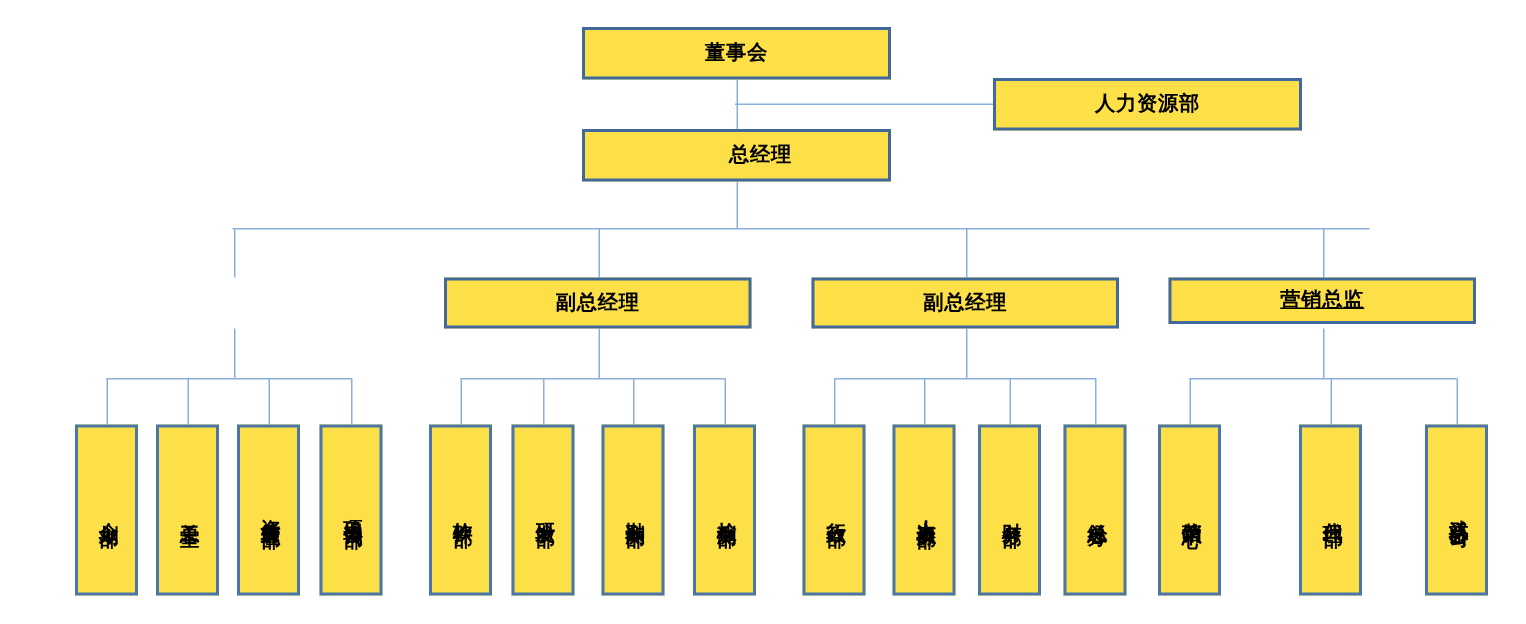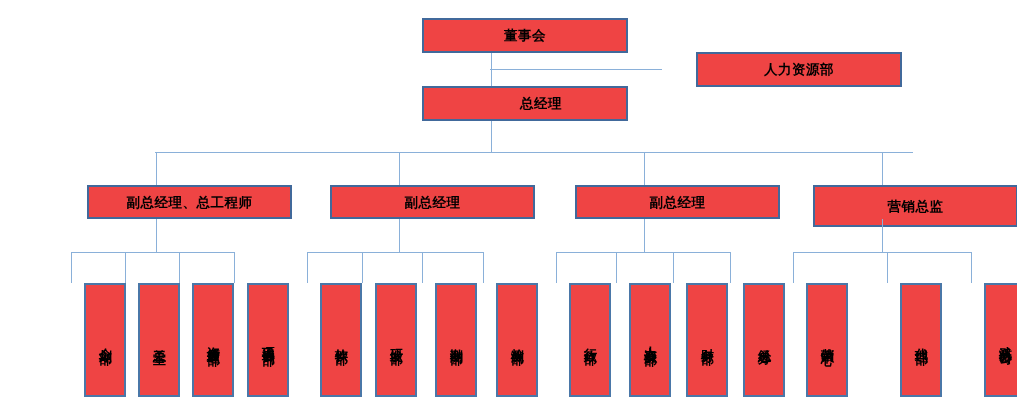--- a/index.html
+++ b/index.html
@@ -9,26 +9,25 @@
     background:#ffffff;
     font-family:"DejaVu Sans","Liberation Sans",sans-serif;
     overflow:hidden;
   }
   #chart{position:relative;width:1017px;height:416px;background:#ffffff;}
 
   
   .node{
     position:absolute;
     box-sizing:border-box;
-    background:#ef4444;
+    background:#fde047;
     border:2px solid #41699B;
     display:flex;
     align-items:center;
     justify-content:center;
-    margin-left:34px;
   }
   .node .label{
     font-size:13px;
     color:#000000;
     line-height:1.25;
     letter-spacing:0.5px;
     white-space:nowrap;
     font-weight:600;
   }
 
@@ -68,23 +67,20 @@
     <div class="node lvl-top" style="left: 388px; top: 18px; width: 206px; height: 35px;">
       <span class="label">董事会</span>
     </div>
     <div class="node lvl-top" style="left: 662px; top: 52px; width: 206px; height: 35px;">
       <span class="label">人力资源部</span>
     </div>
     <div class="node lvl-top" style="left: 388px; top: 86px; width: 206px; height: 35px; padding-left: 32px;">
       <span class="label">总经理</span>
     </div>
     <div class="conn v" style="left: 156px; top: 152px; height: 33px;"></div>
-    <div class="node lvl-top" style="left: 53px; top: 185px; width: 205px; height: 34px;">
-      <span class="label">副总经理、总工程师</span>
-    </div>
     <div class="conn v" style="left: 156px; top: 219px; height: 33px;"></div>
     <div class="conn h" style="left: 71px; top: 252px; width: 163px;"></div>
     <div class="conn v" style="left: 71px; top: 252px; height: 31px;"></div>
     <div class="node leaf" style="left: 50px; top: 283px; width: 42px; height: 114px;">
       <span class="label">企划部</span>
     </div>
     <div class="conn v" style="left: 125px; top: 252px; height: 31px;"></div>
     <div class="node leaf" style="left: 104px; top: 283px; width: 42px; height: 114px;">
       <span class="label">总工室</span>
     </div>
@@ -134,21 +130,21 @@
     </div>
     <div class="conn v" style="left: 673px; top: 252px; height: 31px;"></div>
     <div class="node leaf" style="left: 652px; top: 283px; width: 42px; height: 114px;">
       <span class="label">财务部</span>
     </div>
     <div class="conn v" style="left: 730px; top: 252px; height: 31px;"></div>
     <div class="node leaf" style="left: 709px; top: 283px; width: 42px; height: 114px;">
       <span class="label">总经办</span>
     </div>
     <div class="conn v" style="left: 882px; top: 152px; height: 33px;"></div>
-    <div class="node lvl-top" style="left: 779px; top: 185px; width: 205px; height: 42px;">
+    <div class="node lvl-top" style="left: 779px; top: 185px; width: 205px; height: 31px; text-decoration: underline;">
       <span class="label">营销总监</span>
     </div>
     <div class="conn v" style="left: 882px; top: 219px; height: 33px;"></div>
     <div class="conn h" style="left: 793px; top: 252px; width: 178px;"></div>
     <div class="conn v" style="left: 793px; top: 252px; height: 31px;"></div>
     <div class="node leaf" style="left: 772px; top: 283px; width: 42px; height: 114px;">
       <span class="label">营销中心</span>
     </div>
     <div class="conn v" style="left: 887px; top: 252px; height: 31px;"></div>
     <div class="node leaf" style="left: 866px; top: 283px; width: 42px; height: 114px;">

